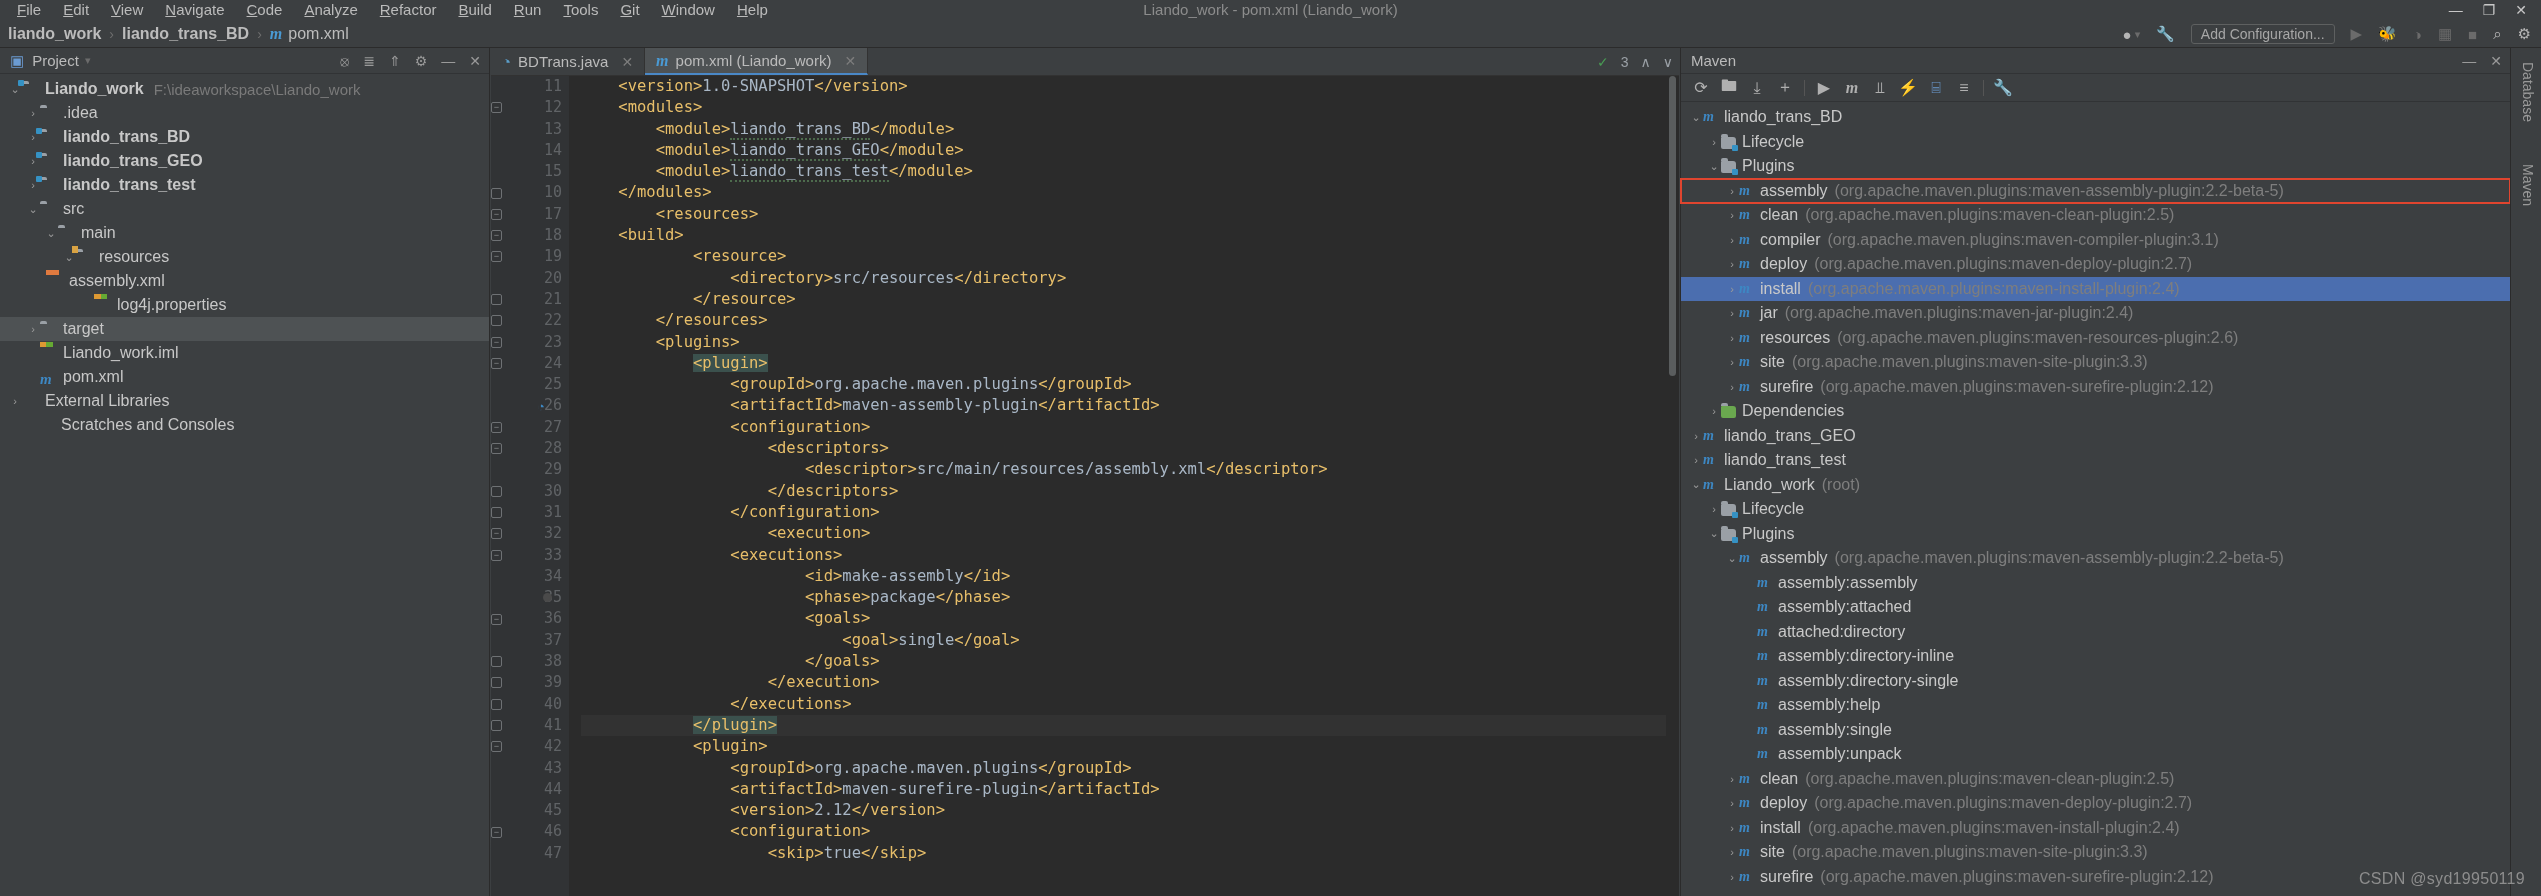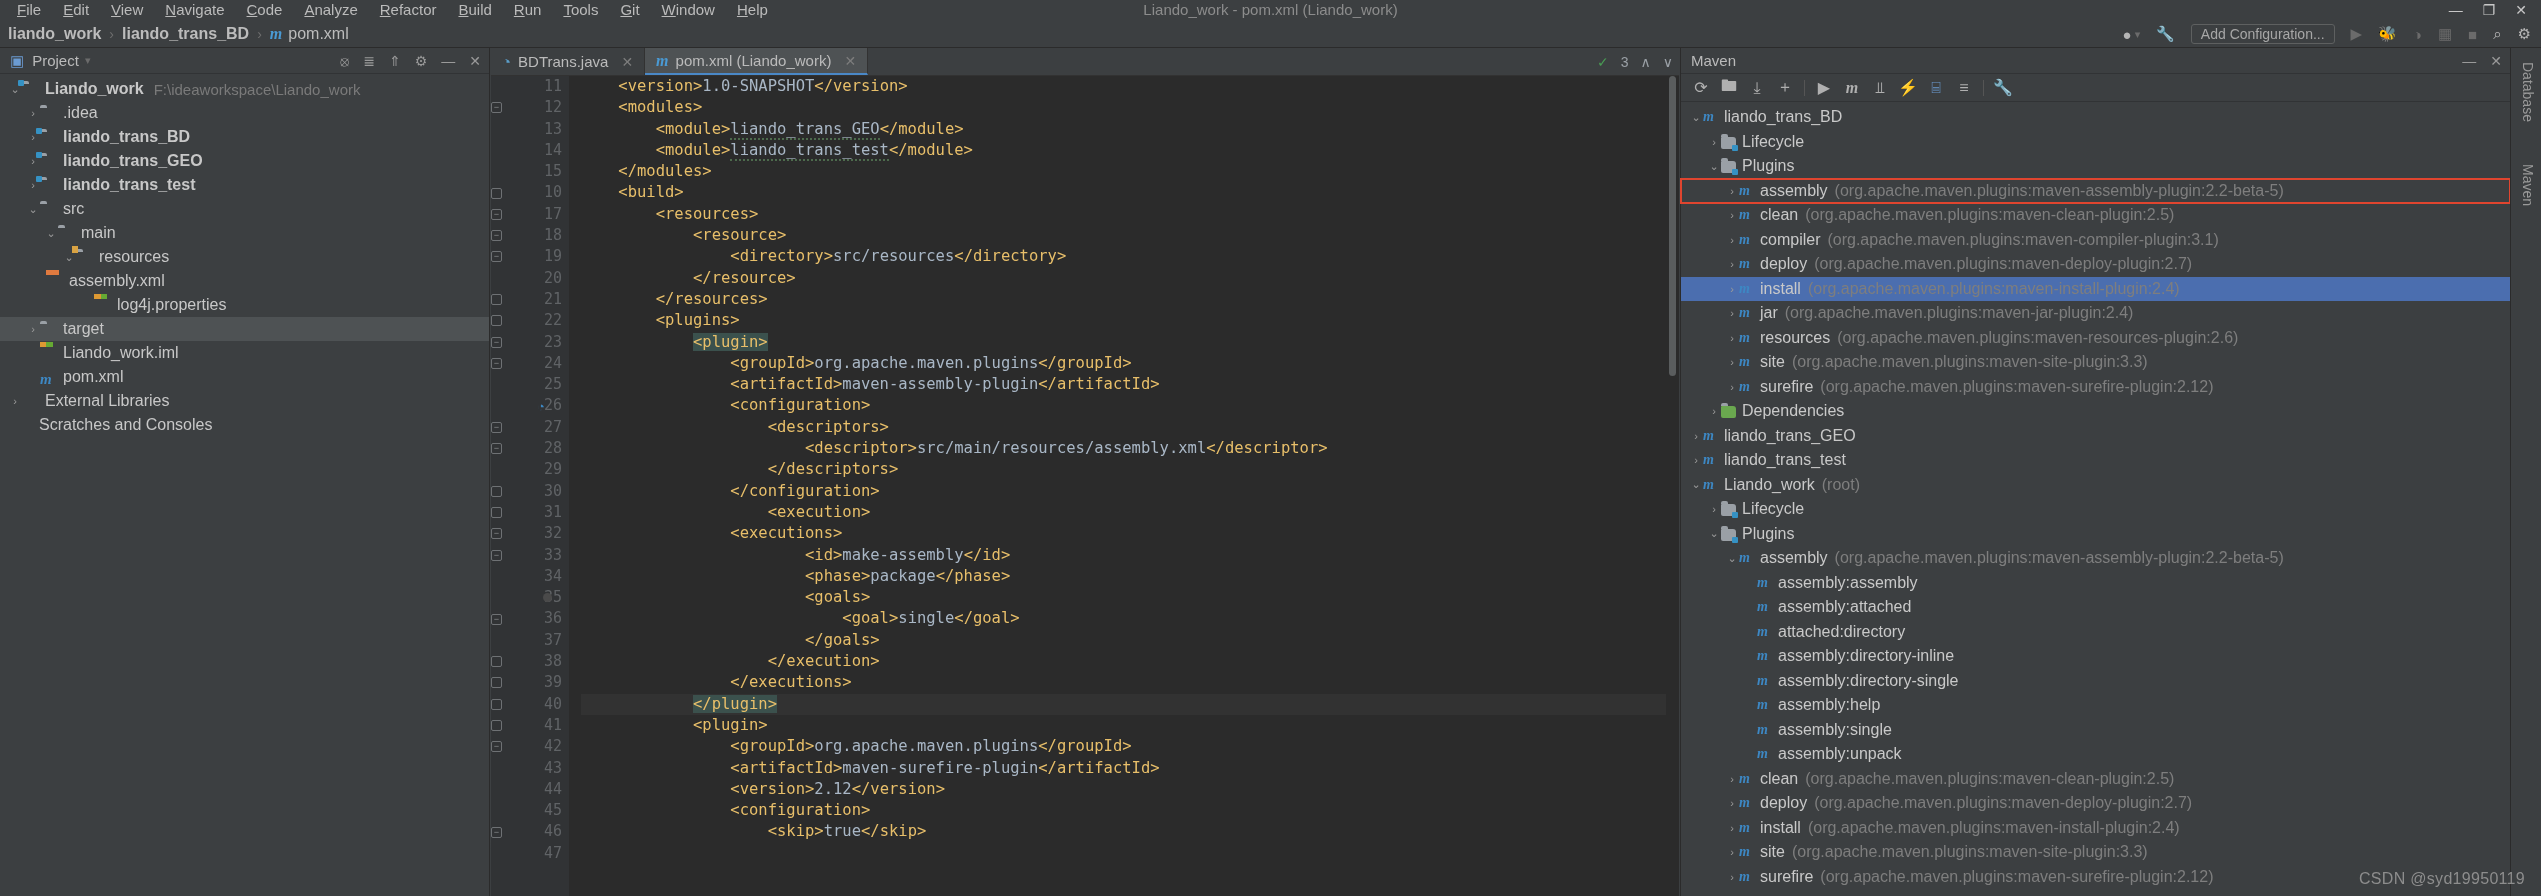--- a/index.html
+++ b/index.html
@@ -287,21 +287,21 @@
         <div class="trow" style="padding-left: 26px;">
           <span class="arrow none"></span>
           <span class="ticon"><span class="mvnic">m</span></span>
           <span class="lbl">pom.xml</span>
         </div>
         <div class="trow" style="padding-left: 8px;">
           <span class="arrow">›</span>
           <span class="ticon"><span class="libic"></span></span>
           <span class="lbl">External Libraries</span>
         </div>
-        <div class="trow" style="padding-left: 2px;">
+        <div class="trow" style="padding-left: 24px;">
           <span class="arrow none"></span>
           <span class="ticon"><span class="scric"></span></span>
           <span class="lbl">Scratches and Consoles</span>
         </div>
       </div>
   </div>
 
   <div class="editor">
     <div class="tabsbar" id="editor-tabs">
         <div class="tab">
@@ -381,25 +381,26 @@
           <div class="gl">43</div>
           <div class="gl">44</div>
           <div class="gl">45</div>
           <div class="gl">46</div>
           <span class="fmark" style="top: 750.5px; right: 8px; position: absolute;">−</span>
           <div class="gl">47</div>
         </div>
       <div class="code" id="code">
           <div class="cl">&nbsp;&nbsp;&nbsp;&nbsp;<span class="tg">&lt;version&gt;</span><span class="tx">1.0-SNAPSHOT</span><span class="tg">&lt;/version&gt;</span></div>
           <div class="cl">&nbsp;&nbsp;&nbsp;&nbsp;<span class="tg">&lt;modules&gt;</span></div>
+          <div class="cl">&nbsp;&nbsp;&nbsp;&nbsp;&nbsp;&nbsp;&nbsp;&nbsp;<span class="tg">&lt;module&gt;</span><span class="sq">liando_trans_BD</span><span class="tg">&lt;/module&gt;</span></div>
           <div class="cl">&nbsp;&nbsp;&nbsp;&nbsp;&nbsp;&nbsp;&nbsp;&nbsp;<span class="tg">&lt;module&gt;</span><span class="sq">liando_trans_GEO</span><span class="tg">&lt;/module&gt;</span></div>
           <div class="cl">&nbsp;&nbsp;&nbsp;&nbsp;&nbsp;&nbsp;&nbsp;&nbsp;<span class="tg">&lt;module&gt;</span><span class="sq">liando_trans_test</span><span class="tg">&lt;/module&gt;</span></div>
           <div class="cl">&nbsp;&nbsp;&nbsp;&nbsp;<span class="tg">&lt;/modules&gt;</span></div>
+          <div class="cl">&nbsp;&nbsp;&nbsp;&nbsp;&nbsp;&nbsp;&nbsp;&nbsp;<span class="tg">&lt;resources&gt;</span></div>
           <div class="cl">&nbsp;&nbsp;&nbsp;&nbsp;<span class="tg">&lt;build&gt;</span></div>
-          <div class="cl">&nbsp;&nbsp;&nbsp;&nbsp;&nbsp;&nbsp;&nbsp;&nbsp;<span class="tg">&lt;resources&gt;</span></div>
           <div class="cl">&nbsp;&nbsp;&nbsp;&nbsp;&nbsp;&nbsp;&nbsp;&nbsp;&nbsp;&nbsp;&nbsp;&nbsp;<span class="tg">&lt;resource&gt;</span></div>
           <div class="cl">&nbsp;&nbsp;&nbsp;&nbsp;&nbsp;&nbsp;&nbsp;&nbsp;&nbsp;&nbsp;&nbsp;&nbsp;&nbsp;&nbsp;&nbsp;&nbsp;<span class="tg">&lt;directory&gt;</span><span class="tx">src/resources</span><span class="tg">&lt;/directory&gt;</span></div>
           <div class="cl">&nbsp;&nbsp;&nbsp;&nbsp;&nbsp;&nbsp;&nbsp;&nbsp;&nbsp;&nbsp;&nbsp;&nbsp;<span class="tg">&lt;/resource&gt;</span></div>
           <div class="cl">&nbsp;&nbsp;&nbsp;&nbsp;&nbsp;&nbsp;&nbsp;&nbsp;<span class="tg">&lt;/resources&gt;</span></div>
           <div class="cl">&nbsp;&nbsp;&nbsp;&nbsp;&nbsp;&nbsp;&nbsp;&nbsp;<span class="tg">&lt;plugins&gt;</span></div>
           <div class="cl">&nbsp;&nbsp;&nbsp;&nbsp;&nbsp;&nbsp;&nbsp;&nbsp;&nbsp;&nbsp;&nbsp;&nbsp;<span class="tg hlsel">&lt;plugin&gt;</span></div>
           <div class="cl">&nbsp;&nbsp;&nbsp;&nbsp;&nbsp;&nbsp;&nbsp;&nbsp;&nbsp;&nbsp;&nbsp;&nbsp;&nbsp;&nbsp;&nbsp;&nbsp;<span class="tg">&lt;groupId&gt;</span><span class="tx">org.apache.maven.plugins</span><span class="tg">&lt;/groupId&gt;</span></div>
           <div class="cl">&nbsp;&nbsp;&nbsp;&nbsp;&nbsp;&nbsp;&nbsp;&nbsp;&nbsp;&nbsp;&nbsp;&nbsp;&nbsp;&nbsp;&nbsp;&nbsp;<span class="tg">&lt;artifactId&gt;</span><span class="tx">maven-assembly-plugin</span><span class="tg">&lt;/artifactId&gt;</span></div>
           <div class="cl">&nbsp;&nbsp;&nbsp;&nbsp;&nbsp;&nbsp;&nbsp;&nbsp;&nbsp;&nbsp;&nbsp;&nbsp;&nbsp;&nbsp;&nbsp;&nbsp;<span class="tg">&lt;configuration&gt;</span></div>
           <div class="cl">&nbsp;&nbsp;&nbsp;&nbsp;&nbsp;&nbsp;&nbsp;&nbsp;&nbsp;&nbsp;&nbsp;&nbsp;&nbsp;&nbsp;&nbsp;&nbsp;&nbsp;&nbsp;&nbsp;&nbsp;<span class="tg">&lt;descriptors&gt;</span></div>

